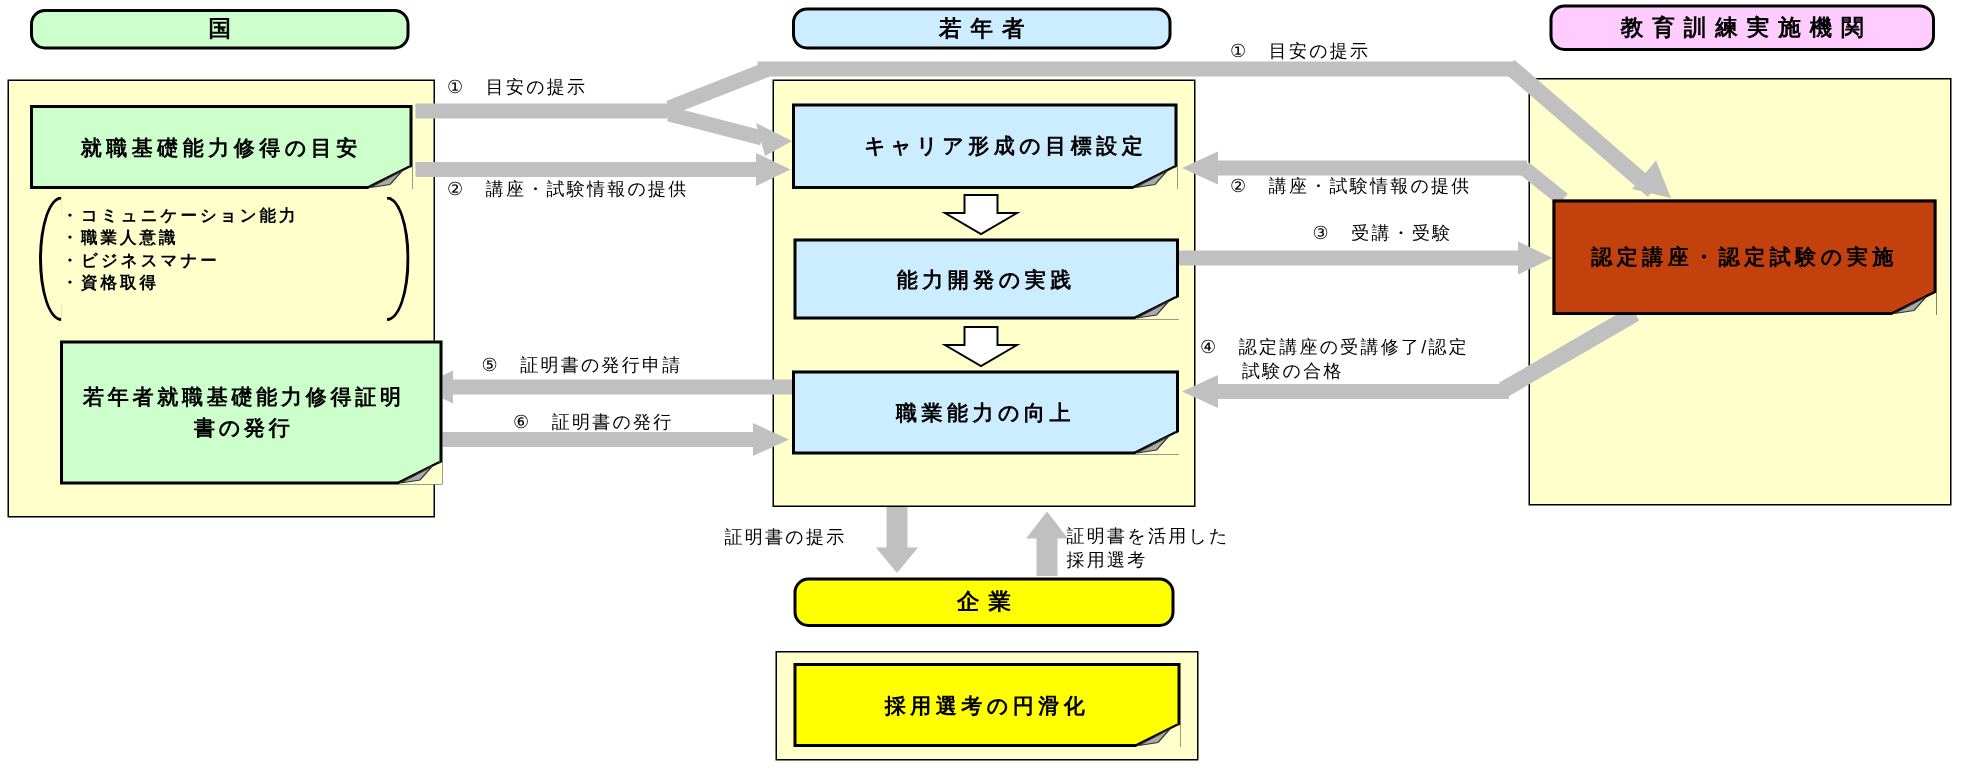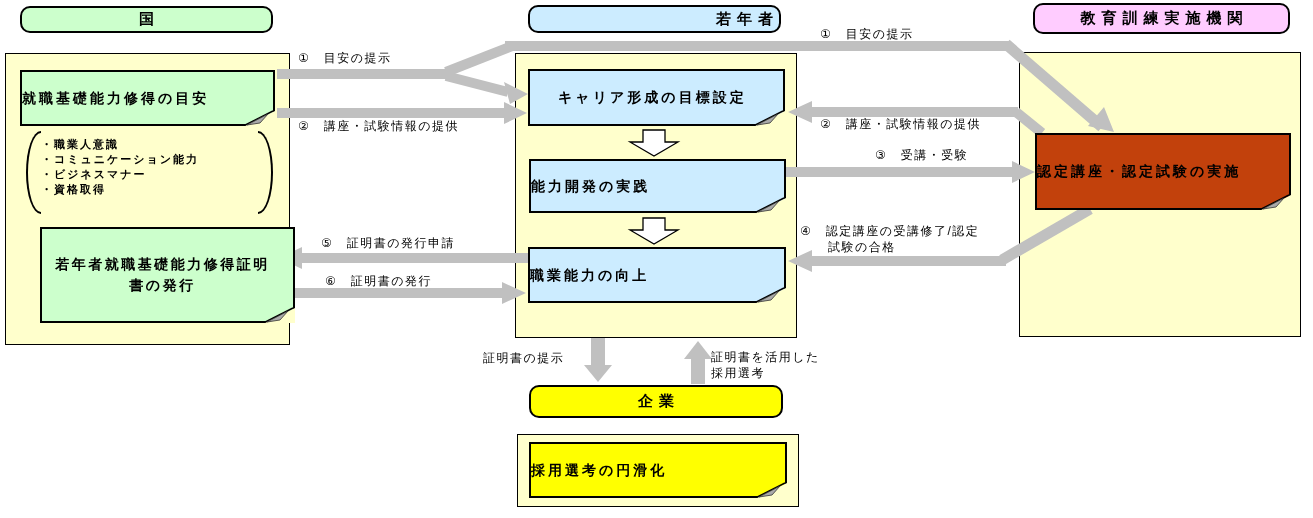--- a/index.html
+++ b/index.html
@@ -10,26 +10,26 @@
   .container{
     position:absolute;background:#FFFFCC;border:1px solid #000;z-index:1;box-sizing:border-box;
   }
   .arrows{position:absolute;left:0;top:0;z-index:2;}
   .hdr{
     position:absolute;z-index:3;border:2px solid #000;border-radius:10px;
     display:flex;align-items:center;justify-content:center;box-sizing:border-box;
     font-weight:bold;font-size:15px;letter-spacing:6px;text-indent:6px;
   }
   .hdr.green{background:#CCFFCC;}
-  .hdr.blue{background:#CCECFF;justify-content:flex-end;}
+  .hdr.blue{background:#CCECFF;}
   .hdr.pink{background:#FFCCFF;}
   .hdr.yellow{background:#FFFF00;}
   .note{
     position:absolute;z-index:3;border:2px solid #000;box-sizing:border-box;
-    display:flex;align-items:center;text-align:center;
+    display:flex;align-items:center;justify-content:center;text-align:center;
     font-weight:bold;font-size:14px;letter-spacing:3px;line-height:21px;
   }
   .note.green{background:#CCFFCC;}
   .note.blue{background:#CCECFF;}
   .note.pink{background:#c2410c;}
   .note.yellow{background:#FFFF00;}
   .note.left-text{justify-content:flex-start;text-align:center;padding:0 20px 0 10px;letter-spacing:2.5px;margin-left:18px;}
   .fold{position:absolute;right:-2px;bottom:-2px;width:30px;height:16px;}
   .lbl{
     position:absolute;z-index:4;font-weight:normal;font-size:12px;letter-spacing:1.5px;
@@ -122,22 +122,22 @@
     <svg class="fold" viewBox="0 0 30 16">
       <polygon points="0,16 30,16 30,1" fill="#FFFFCC"></polygon>
       <path d="M0,15 L28,1" stroke="#000" stroke-width="1.4" fill="none"></path>
       <polygon points="2,15 23,4 15,13" fill="#aaaaaa" stroke="#333" stroke-width="0.8"></polygon>
     </svg>
   </div>
 
   <div class="bracket l" style="left:26px;top:131px;"></div>
   <div class="bracket r" style="left:258px;top:131px;"></div>
   <div class="ability-list" style="left:41px;top:137px;width:210px;">
+    <div>・コミュニケーション能力</div>
     <div>・職業人意識</div>
-    <div>・コミュニケーション能力</div>
     <div>・ビジネスマナー</div>
     <div>・資格取得</div>
   </div>
 
   <div class="note green left-text" style="left:22px;top:227px;width:255px;height:96px;">
     <span>若年者就職基礎能力修得証明書の発行</span>
     <svg class="fold" viewBox="0 0 30 16">
       <polygon points="0,16 30,16 30,1" fill="#FFFFCC"></polygon>
       <path d="M0,15 L28,1" stroke="#000" stroke-width="1.4" fill="none"></path>
       <polygon points="2,15 23,4 15,13" fill="#aaaaaa" stroke="#333" stroke-width="0.8"></polygon>
@@ -193,20 +193,20 @@
   <div class="lbl" style="left:298px;top:50px;">①　目安の提示</div>
   <div class="lbl" style="left:298px;top:118px;">②　講座・試験情報の提供</div>
   <div class="lbl" style="left:820px;top:26px;">①　目安の提示</div>
   <div class="lbl" style="left:820px;top:116px;">②　講座・試験情報の提供</div>
   <div class="lbl" style="left:862px;top:147px;margin-left:13px;">③　受講・受験</div>
   <div class="lbl" style="left:800px;top:223px;">
     <span>④　認定講座の受講修了/認定</span>
     <span class="indent">試験の合格</span>
   </div>
   <div class="lbl" style="left:321px;top:235px;">⑤　証明書の発行申請</div>
-  <div class="lbl" style="left:325px;top:273px;">⑥　証明書の発行</div>
+  <div class="lbl" style="left:342px;top:273px;">⑥　証明書の発行</div>
   <div class="lbl" style="left:483px;top:350px;">証明書の提示</div>
   <div class="lbl" style="left:711px;top:349px;">
     <span>証明書を活用した</span>
     <span style="display:block;">採用選考</span>
   </div>
 
 </div>
 
 </body></html>

